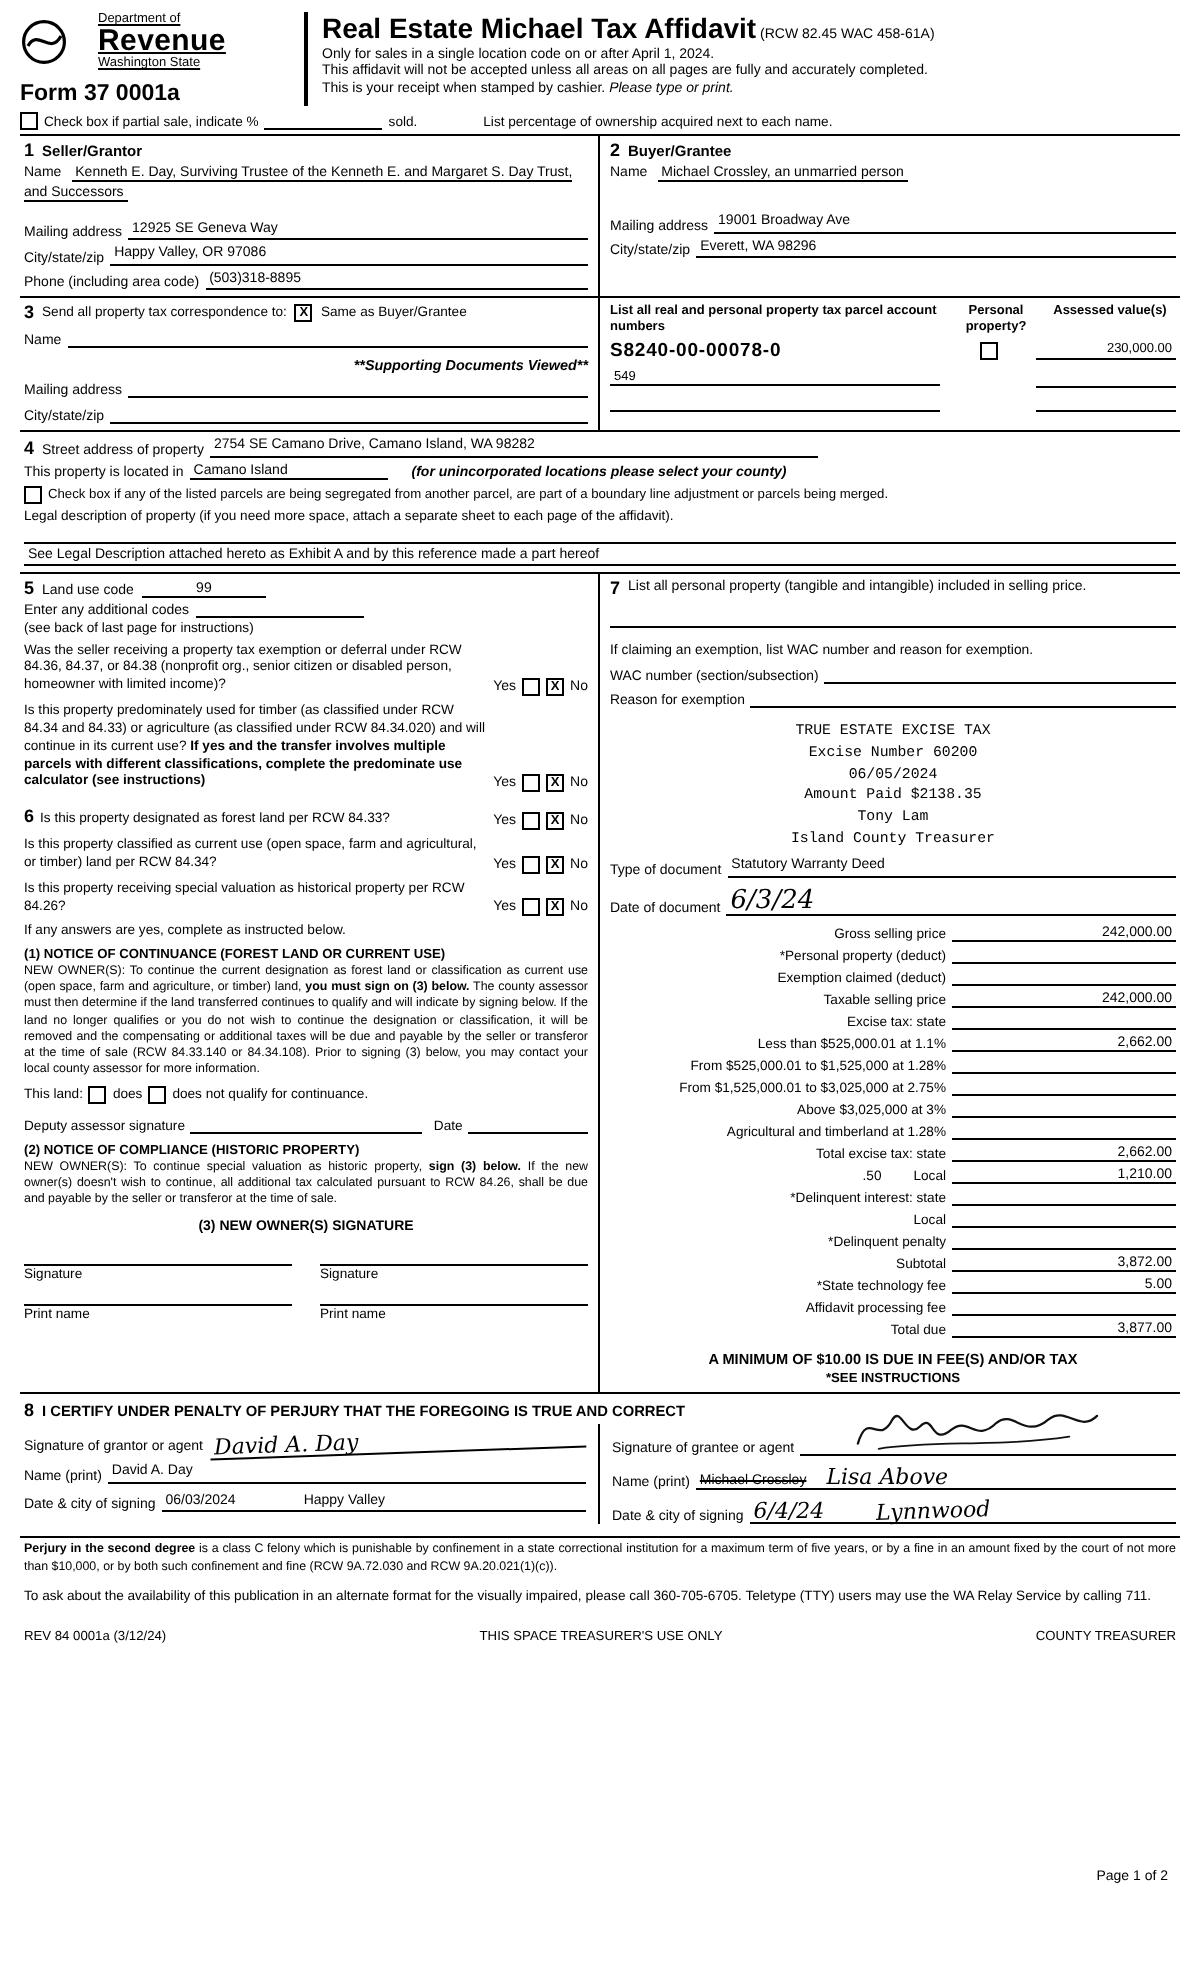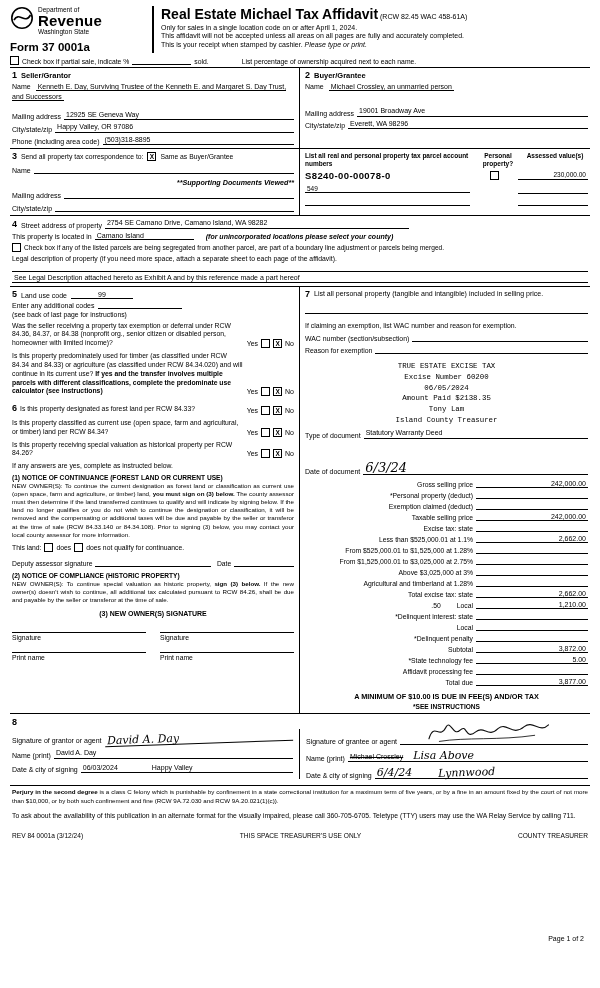--- a/index.html
+++ b/index.html
@@ -3,21 +3,21 @@
 <meta charset="utf-8">
 <style>
   html,body{margin:0;padding:0;background:#e8e8e8;}
   .page{width:600px;height:988px;background:#fff;margin:0 auto;position:relative;
         font-family:"Liberation Sans",sans-serif;font-size:7px;color:#000;
         box-sizing:border-box;padding:6px 10px;overflow:hidden;}
   .b{font-weight:bold;} .i{font-style:italic;}
   
   .hdr{display:flex;align-items:stretch;}
   .hdr-left{width:136px;padding-right:6px;}
-  .logo-row{display:flex;gap:4px;align-items:flex-start;}
+  .logo-row{display:flex;gap:15px;align-items:center;text-decoration:underline;}
   .logo-svg{width:24px;height:24px;flex:0 0 auto;}
   .dept-small{font-size:6.5px;line-height:1.1;}
   .revenue{font-size:15px;font-weight:bold;line-height:1;letter-spacing:.2px;}
   .form-num{font-size:11.5px;font-weight:bold;margin-top:6px;}
   .hdr-right{flex:1;border-left:2.5px solid #000;padding-left:7px;}
   .title{font-size:14px;font-weight:bold;}
   .rcw{font-size:7px;}
   .hline{font-size:7px;margin-top:1.5px;}
   
   .partial{display:flex;align-items:flex-end;gap:3px;margin:3px 0 2px;font-size:6.8px;}
@@ -359,21 +359,21 @@
         <div>06/05/2024</div>
         <div>Amount Paid $2138.35</div>
         <div>Tony Lam</div>
         <div>Island County Treasurer</div>
       </div>
 
       <div class="f" style="margin-top:4px;">
           <span class="lbl">Type of document</span>
         <span class="uv">Statutory Warranty Deed</span>
         </div>
-      <div class="f" style="margin-top:22px;">
+      <div class="f" style="margin-top:5px;">
           <span class="lbl">Date of document</span>
         <span class="uv hand" style="font-size:13px;line-height:1;">6/3/24</span>
         </div>
 
       <div style="margin-top:4px;">
         <div class="trow">
             <span class="tlabel">Gross selling price</span>
             <span class="tval">242,000.00</span>
           </div>
         <div class="trow">
@@ -451,20 +451,21 @@
       </div>
 
       <div class="minnote">A MINIMUM OF $10.00 IS DUE IN FEE(S) AND/OR TAX</div>
       <div class="seeinstr">*SEE INSTRUCTIONS</div>
     </div>
   </div>
 
   <div class="full">
     <div class="s8title">
         <span class="snum">8</span>
+      <span class="b" style="font-size:7.4px;">I CERTIFY UNDER PENALTY OF PERJURY THAT THE FOREGOING IS TRUE AND CORRECT</span>
       </div>
     <div class="s8cols">
       <div class="s8l">
         <div class="f">
             <span class="lbl">Signature of grantor or agent</span>
           <span class="uv hand hand-lg tilt">David A. Day</span>
           </div>
         <div class="f" style="margin-top:5px;">
             <span class="lbl">Name (print)</span>
           <span class="uv">David A. Day</span>

